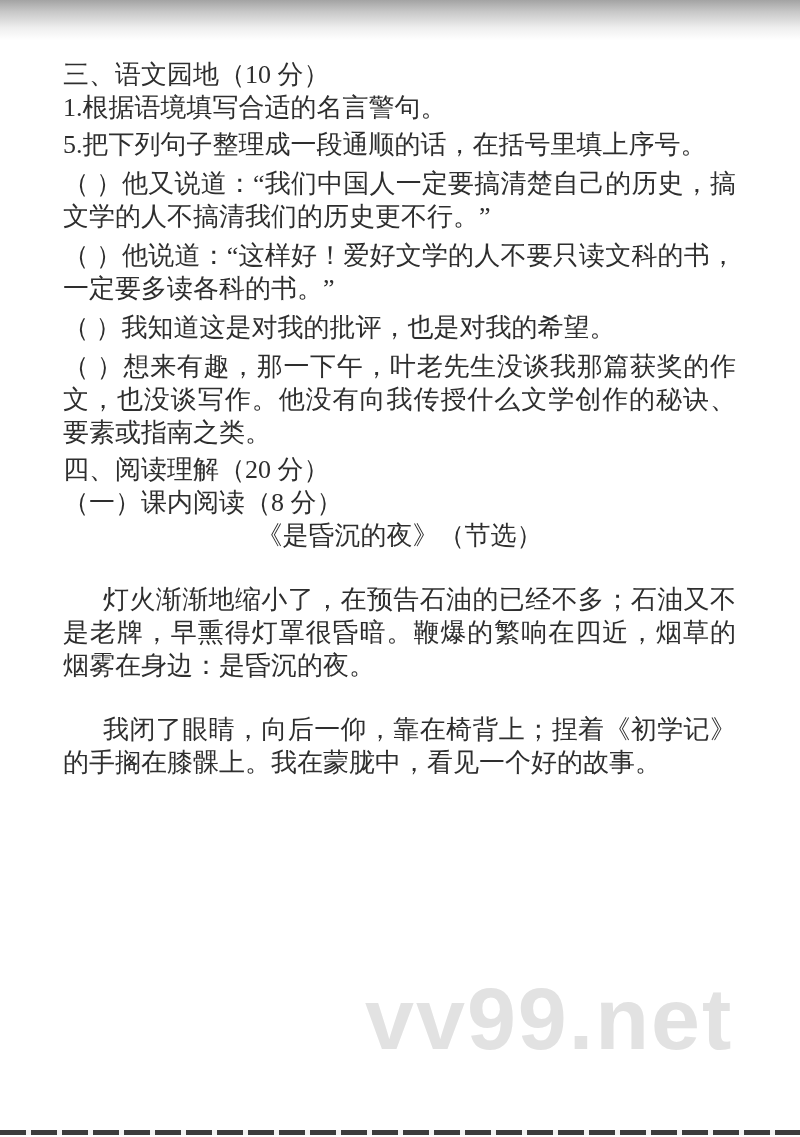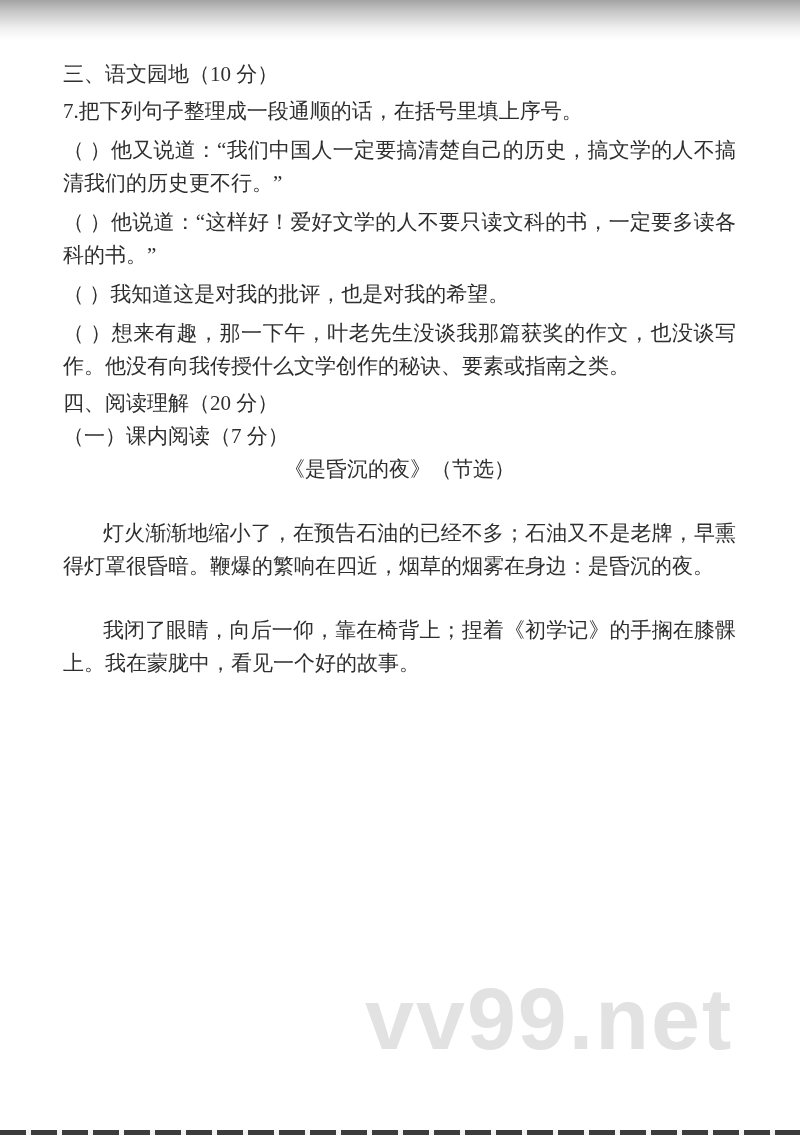--- a/index.html
+++ b/index.html
@@ -23,21 +23,21 @@
   }
   .watermark{
     position:absolute;left:365px;top:968px;
     font-family:"Liberation Sans","DejaVu Sans",sans-serif;
     font-weight:bold;font-size:88px;letter-spacing:2px;
     color:#e2e2e2;z-index:0;user-select:none;white-space:nowrap;text-align:right;
   }
   .doc{
     position:relative;z-index:1;
     padding:58px 64px 0 63px;
-    font-size:21px;line-height:33px;
+    font-size:26px;line-height:33px;
     text-align:justify;
   }
   .doc p{margin:0;}
   .doc p.item{margin:6px 0 0 0;}
   .doc p.gap{margin-top:4px;}
   .doc p.indent{text-indent:40px;margin-top:31px;}
   .doc p.center{text-align:center;}
   .u{
     text-decoration:underline;
     text-underline-offset:6px;
@@ -50,24 +50,25 @@
     vertical-align:baseline;
   }
 </style>
 </head>
 <body>
 
 <div class="scan-edge-top"></div>
 <div class="watermark">vv99.net</div>
 <div class="doc">
     <p class="plain"><span>三、语文园地（10 分）</span></p>
-    <p class="gap"><span>7.把下列句子整理成一段通顺的话，在括号里填上序号。</span></p>
+    <p class="plain"><span>1.根据语境填写合适的名言警句。</span></p>
+    <p class="gap"><span>5.把下列句子整理成一段通顺的话，在括号里填上序号。</span></p>
     <p class="item"><span>（ ）他又说道：“我们中国人一定要搞清楚自己的历史，搞文学的人不搞清我们的历史更不行。”</span></p>
     <p class="item"><span>（ ）他说道：“这样好！爱好文学的人不要只读文科的书，一定要多读各科的书。”</span></p>
     <p class="item"><span>（ ）我知道这是对我的批评，也是对我的希望。</span></p>
     <p class="item"><span>（ ）想来有趣，那一下午，叶老先生没谈我那篇获奖的作文，也没谈写作。他没有向我传授什么文学创作的秘诀、要素或指南之类。</span></p>
     <p class="gap"><span>四、阅读理解（20 分）</span></p>
-    <p class="plain"><span>（一）课内阅读（7 分）</span></p>
+    <p class="plain"><span>（一）课内阅读（8 分）</span></p>
     <p class="center"><span>《是昏沉的夜》（节选）</span></p>
     <p class="indent"><span>灯火渐渐地缩小了，在预告石油的已经不多；石油又不是老牌，早熏得灯罩很昏暗。鞭爆的繁响在四近，烟草的烟雾在身边：是昏沉的夜。</span></p>
     <p class="indent"><span>我闭了眼睛，向后一仰，靠在椅背上；捏着《初学记》的手搁在膝髁上。我在蒙胧中，看见一个好的故事。</span></p>
   </div>
 <div class="page-break-dashes"></div>
 
 </body></html>

